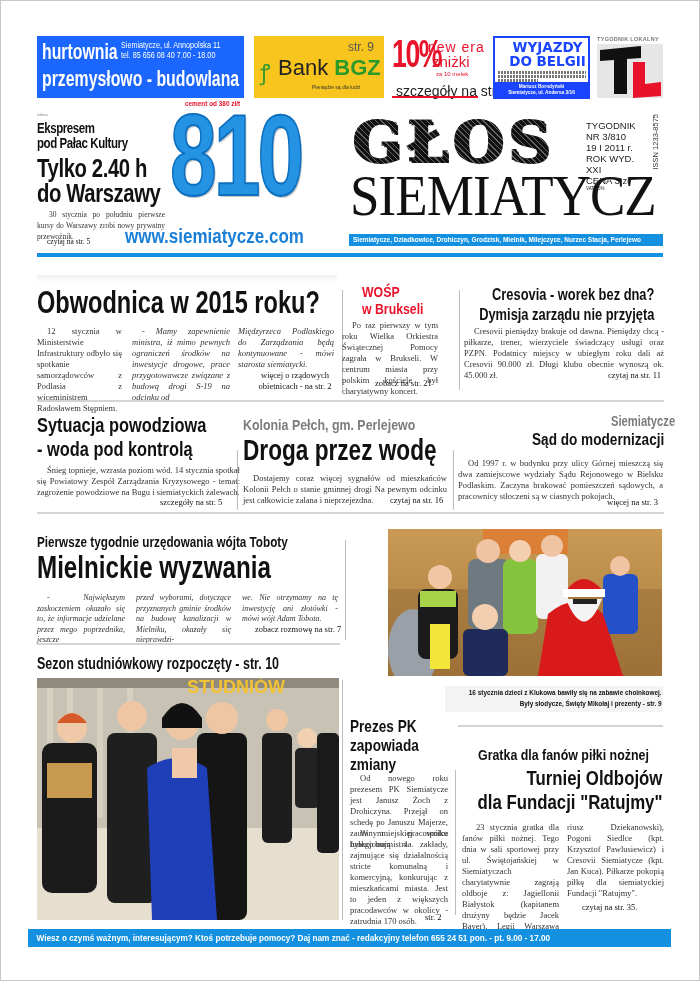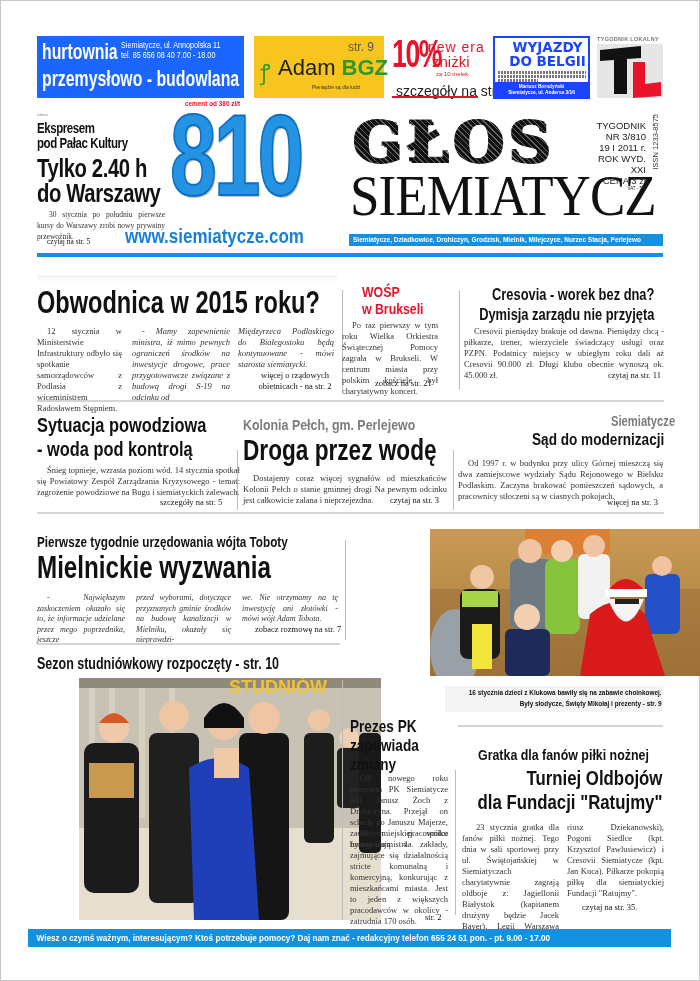--- a/index.html
+++ b/index.html
@@ -48,57 +48,57 @@
   
   .tiny-label { font-family: "Liberation Sans", sans-serif; font-size: 3px; color: #888; }
   .lead-small { left: 37px; top: 209px; width: 128px; font-size: 7.5px; line-height: 11px; color: #333; }
   .big810 { left: 170px; top: 100px; font-family: "Liberation Sans", sans-serif; font-weight: bold; font-size: 115px; color: #2593e3; line-height: 110px; transform: scaleX(0.73); transform-origin: left top; letter-spacing: -4px;
     -webkit-text-stroke: 2px #0c6fc0; text-shadow: 2px 2px 0 #c9c9c9; }
   .www { left: 125px; top: 225px; font-family: "Liberation Sans", sans-serif; font-weight: bold; font-size: 20px; color: #1a7fd6; transform: scaleX(0.85); transform-origin: left top; white-space: nowrap; }
   .glos { left: 352px; top: 113px; font-family: "DejaVu Serif", serif; font-weight: bold; font-size: 56px; color: #111; letter-spacing: 4px; line-height: 56px; transform: scaleX(1.05); transform-origin: left top;
     text-shadow: 2px 2px 0 #111; -webkit-text-stroke: 1px #111; }
   .glos-pattern { left: 352px; top: 116px; width: 225px; height: 54px; background: repeating-linear-gradient(45deg, transparent 0 3px, rgba(255,255,255,0.35) 3px 4px); pointer-events: none; mix-blend-mode: screen; }
   .siem { left: 350px; top: 168px; font-family: "Liberation Serif", serif; font-size: 57px; line-height: 56px; color: #111; transform: scaleX(0.93); transform-origin: left top; letter-spacing: -1px; white-space: nowrap; }
-  .issue { left: 586px; top: 120px; width: 60px; text-align: right; font-family: "Liberation Sans", sans-serif; font-size: 9.5px; line-height: 11px; color: #222; }
+  .issue { left: 586px; top: 120px; width: 60px; text-align: left; font-family: "Liberation Sans", sans-serif; font-size: 9.5px; line-height: 11px; color: #222; }
   .issue .vat { font-size: 4.5px; line-height: 6px; }
   .issn { left: 651px; top: 114px; font-family: "Liberation Sans", sans-serif; font-size: 7.5px; color: #333; writing-mode: vertical-rl; transform: rotate(180deg); }
   .towns { left: 349px; top: 234px; width: 314px; height: 12px; background: #1490e0; color: #fff; font-family: "Liberation Sans", sans-serif; font-weight: bold; font-size: 6.5px; line-height: 12px; padding-left: 4px; white-space: nowrap; overflow: hidden; }
   .blue-rule { left: 37px; top: 253px; width: 626px; height: 4px; background: #1490e0; }
 
   
   .hl { font-family: "Liberation Sans", sans-serif; font-weight: bold; color: #111; white-space: nowrap; transform-origin: left top; }
   .gray-kicker { color: #7c7c7c; }
   .red { color: #e8132b; }
 
   
   .footer-bar { left: 28px; top: 929px; width: 643px; height: 18px; background: #1490e0; color: #fff; font-family: "Liberation Sans", sans-serif; font-weight: bold; font-size: 9.5px; line-height: 18px; white-space: nowrap; overflow: hidden; }
   .footer-bar span { display: inline-block; transform: scaleX(0.86); transform-origin: left center; padding-left: 10px; }
 
   
-  .photo { overflow: hidden; margin-left: 42px; }
+  .photo { overflow: hidden; }
 </style>
 </head>
 <body>
 
 <div class="page-frame"></div>
 
 <div class="abs ad-hurt">
   <div class="h1">hurtownia</div>
   <div class="addr">
     <div>Siemiatycze, ul. Annopolska 11</div>
     <div>tel. 85  656 08 40   7.00 - 18.00</div>
   </div>
   <div class="h2">przemysłowo - budowlana</div>
 </div>
 <div class="abs cement">cement od 380 zł/t</div>
 
 <div class="abs ad-bgz">
   <div class="str">str. 9</div>
   <div class="logo-ico">ꝭ</div>
-  <div class="bank"><span>Adam </span><b>BGZ</b></div>
+  <div class="bank"><span>Bank </span><b>BGZ</b></div>
   <div class="slogan">Pieniądze są dla ludzi</div>
 </div>
 
 <div class="abs ad-newera">
   <div class="ten">10%</div>
   <div class="brand">new era</div>
   <div class="znizki">zniżki</div>
   <div class="za">za 10 melek</div>
   <div class="szcz">szczegóły na str. 24</div>
   <div class="line"></div>
@@ -157,21 +157,21 @@
 <div class="abs towns">Siemiatycze, Dziadkowice, Drohiczyn, Grodzisk, Mielnik, Milejczyce, Nurzec Stacja, Perlejewo</div>
 <div class="abs blue-rule"></div>
 
 <div class="hr" style="left:37px;top:275px;width:300px;height:8px;background:linear-gradient(#f2f2f2,#ffffff)"></div>
 
 <div class="abs hl" style="left:37px;top:285px;font-size:31px;transform:scaleX(0.76)">Obwodnica w 2015 roku?</div>
 <div class="vr" style="left:342px;top:290px;height:100px"></div>
 
 <div class="abs body-text" style="left:37px;top:326px;width:85px;text-indent:10px">12 stycznia w Ministerstwie Infrastruktury odbyło się spotkanie samorządowców z Podlasia z wiceministrem Radosławem Stępniem.</div>
 <div class="abs body-text italic" style="left:132px;top:326px;width:98px;text-indent:10px">- Mamy zapewnienie ministra, iż mimo pewnych ograniczeń środków na inwestycje drogowe, prace przygotowawcze związane z budową drogi S-19 na odcinku od</div>
-<div class="abs body-text italic" style="left:238px;top:326px;width:96px">Międzyrzeca Podlaskiego do Białegostoku będą kontynuowane - mówi starosta siemiatycki.</div>
+<div class="abs body-text italic" style="left:238px;top:326px;width:96px">Międzyrzeca Podlaskiego do Zarządzania będą kontynuowane - mówi starosta siemiatycki.</div>
 <div class="abs more" style="left:256px;top:370px;width:78px;text-align:center;line-height:11px">więcej o rządowych obietnicach - na str. 2</div>
 
 <div class="abs hl red" style="left:362px;top:283px;font-size:15px;line-height:17px;transform:scaleX(0.82)">
   <div>WOŚP</div>
   <div>w Brukseli</div>
 </div>
 <div class="abs body-text" style="left:342px;top:320px;width:96px;text-indent:10px">Po raz pierwszy w tym roku Wielka Orkiestra Świątecznej Pomocy zagrała w Brukseli. W centrum miasta przy polskim kościele był charytatywny koncert.</div>
 <div class="abs more" style="left:375px;top:378px">zobacz na str. 21</div>
 <div class="vr" style="left:459px;top:290px;height:100px"></div>
 
@@ -188,21 +188,21 @@
   <div>Sytuacja powodziowa</div>
   <div>- woda pod kontrolą</div>
 </div>
 <div class="abs body-text" style="left:37px;top:465px;width:203px;text-indent:10px">Śnieg topnieje, wzrasta poziom wód. 14 stycznia spotkał się Powiatowy Zespół Zarządzania Kryzysowego - temat: zagrożenie powodziowe na Bugu i siemiatyckich żalewach.</div>
 <div class="abs more" style="left:160px;top:497px">szczegóły na str. 5</div>
 <div class="vr" style="left:237px;top:450px;height:60px"></div>
 
 <div class="abs hl gray-kicker" style="left:243px;top:416px;font-size:15.5px;transform:scaleX(0.8)">Kolonia Pełch, gm. Perlejewo</div>
 <div class="abs hl" style="left:243px;top:434px;font-size:29px;transform:scaleX(0.78)">Droga przez wodę</div>
 <div class="abs body-text" style="left:243px;top:473px;width:204px;text-indent:10px">Dostajemy coraz więcej sygnałów od mieszkańców Kolonii Pełch o stanie gminnej drogi Na pewnym odcinku jest całkowicie zalana i nieprzejezdna.</div>
-<div class="abs more" style="left:390px;top:495px">czytaj na str. 3</div>
+<div class="abs more" style="left:390px;top:495px">czytaj na str. 16</div>
 <div class="vr" style="left:453px;top:450px;height:60px"></div>
 
 <div class="abs hl gray-kicker" style="left:611px;top:413px;font-size:14px;transform:scaleX(0.8)">Siemiatycze</div>
 <div class="abs hl" style="left:532px;top:430px;font-size:17px;transform:scaleX(0.8)">Sąd do modernizacji</div>
 <div class="abs body-text" style="left:458px;top:458px;width:205px;text-indent:10px">Od 1997 r. w budynku przy ulicy Górnej mieszczą się dwa zamiejscowe wydziały Sądu Rejonowego w Bielsku Podlaskim. Zaczyna brakować pomieszczeń sądowych, a pracownicy stłoczeni są w ciasnych pokojach.</div>
 <div class="abs more" style="left:607px;top:497px">więcej na str. 3</div>
 
 <div class="hr" style="left:37px;top:512px;width:627px"></div>
 
 <div class="abs hl" style="left:37px;top:533px;font-size:15px;transform:scaleX(0.78)">Pierwsze tygodnie urzędowania wójta Toboty</div>

